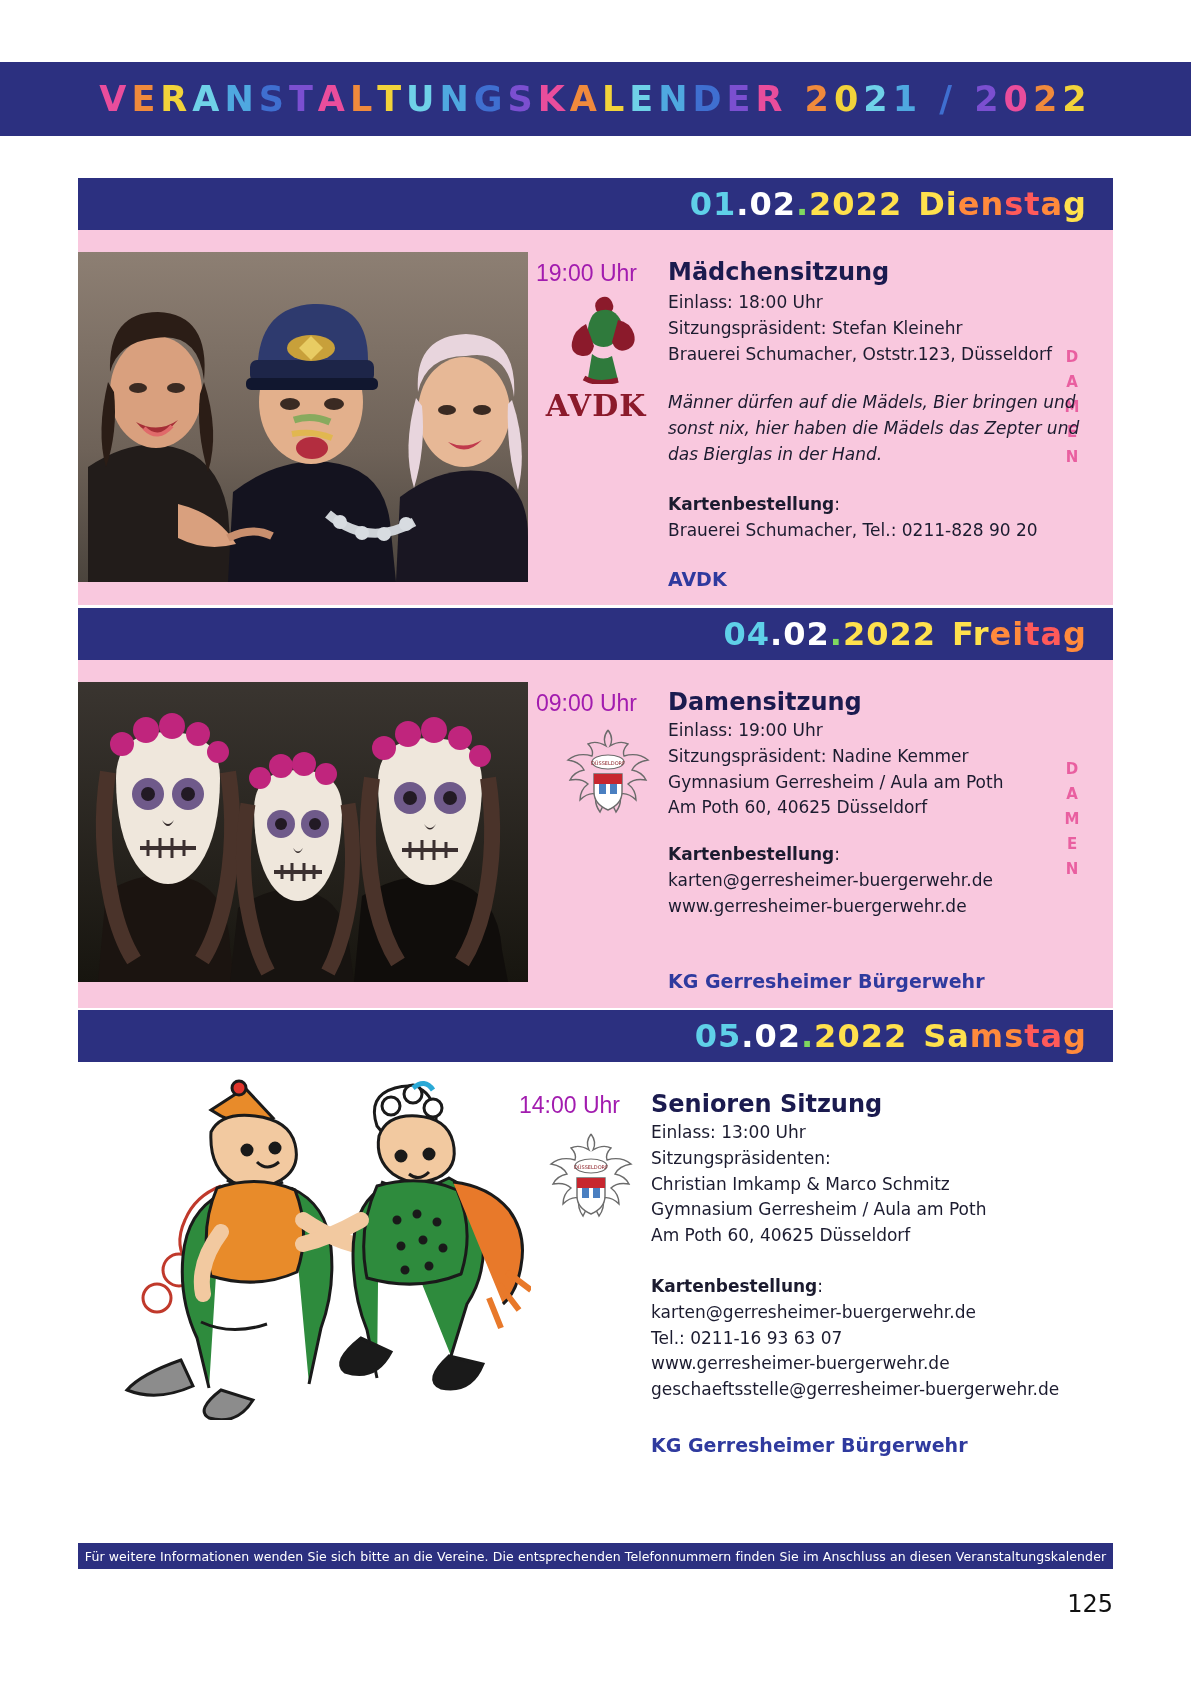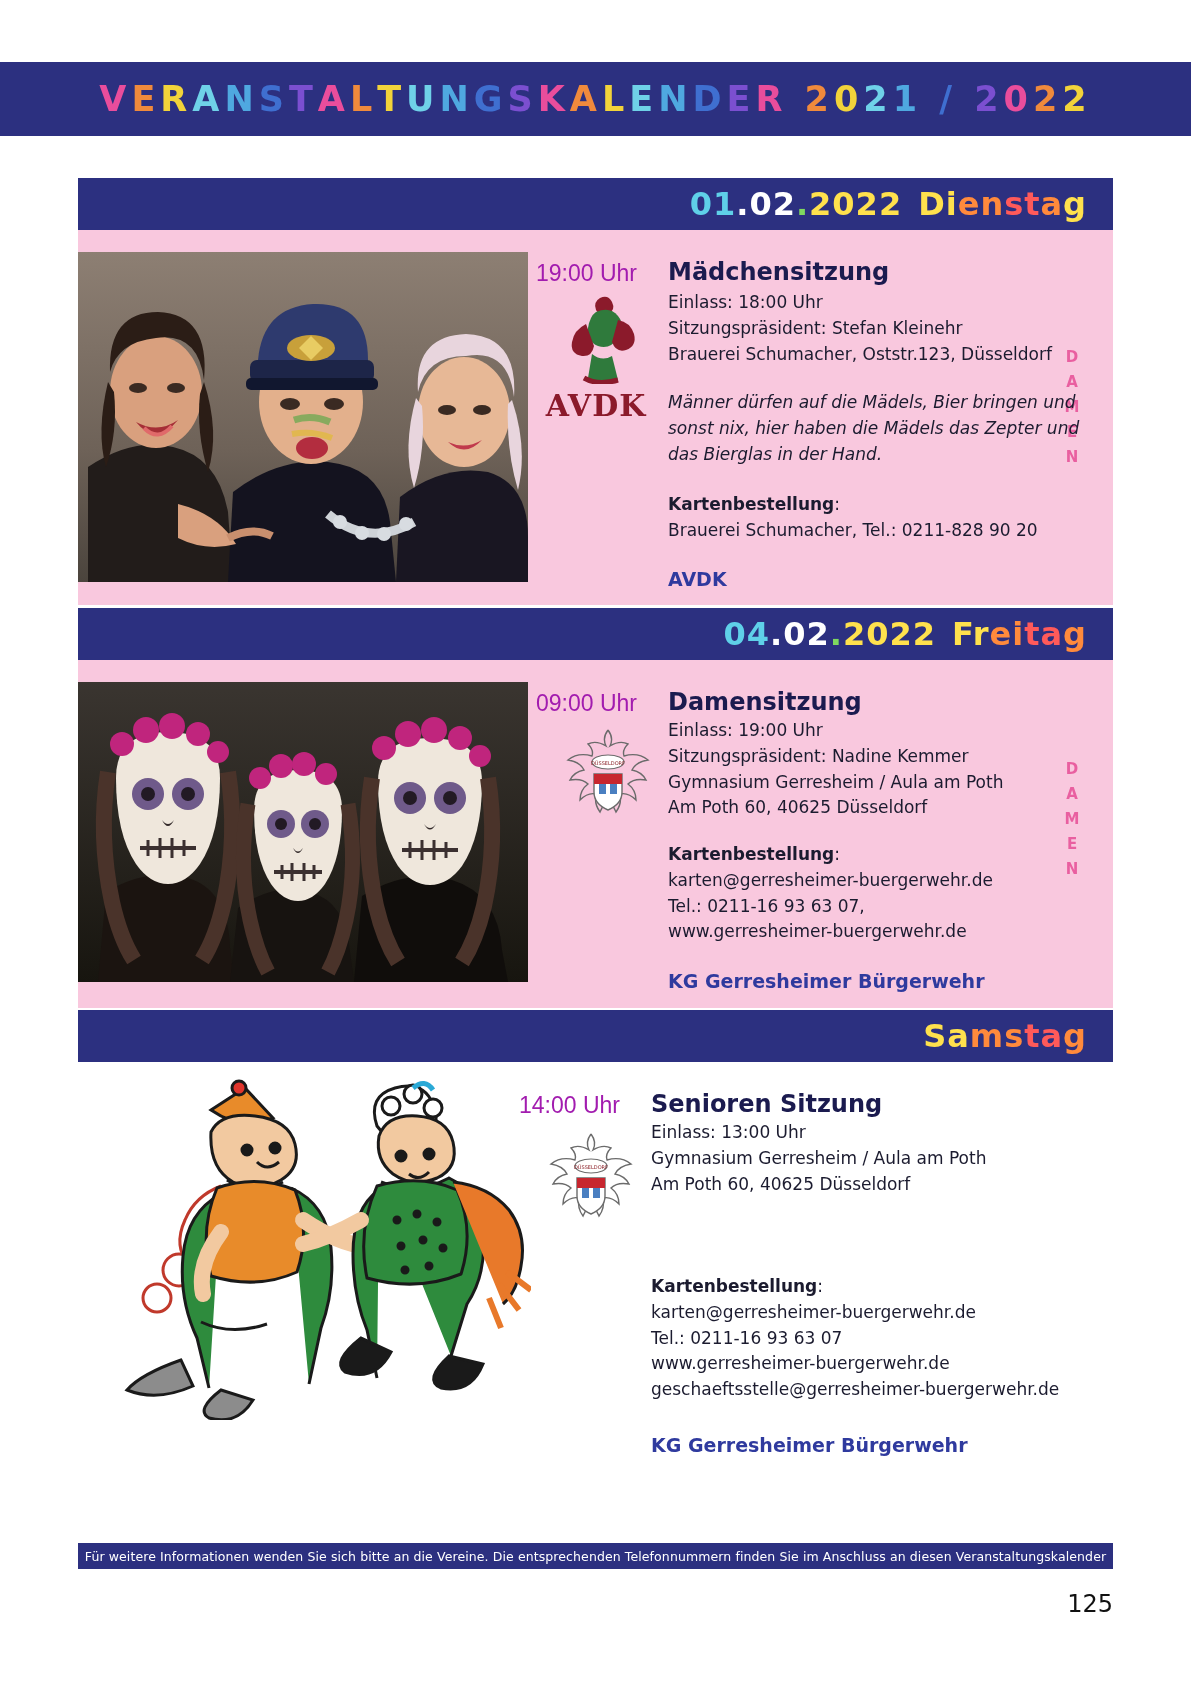--- a/index.html
+++ b/index.html
@@ -385,28 +385,28 @@
   <div class="ev-lines" style="left:590px; top:58px; width:400px;">
     <div>Einlass: 19:00 Uhr</div>
     <div>Sitzungspräsident: Nadine Kemmer</div>
     <div>Gymnasium Gerresheim / Aula am Poth</div>
     <div>Am Poth 60, 40625 Düsseldorf</div>
   </div>
 
   <div class="ev-lines" style="left:590px; top:182px; width:430px;">
     <div><span class="b">Kartenbestellung</span><span>:</span></div>
     <div>karten@gerresheimer-buergerwehr.de</div>
-    <div>Tel.: 0211-16 93 63 07,</div>
     <div>www.gerresheimer-buergerwehr.de</div>
   </div>
 
   <div class="org" style="left:590px; top:310px;">KG Gerresheimer Bürgerwehr</div>
 </div>
 
 <div class="day-band" style="left:78px; top:1010px; width:1035px;">
+  <span class="date" id="date-2"><span style="color:#5fd0e8">0</span><span style="color:#5fd0e8">5</span><span style="color:#ffffff">.</span><span style="color:#ffffff">0</span><span style="color:#ffffff">2</span><span style="color:#7fd85f">.</span><span style="color:#ffe14d">2</span><span style="color:#ffe14d">0</span><span style="color:#ffe14d">2</span><span style="color:#ffe14d">2</span></span>
   <span class="weekday" id="weekday-2"><span style="color:#ffe14d">S</span><span style="color:#ffe14d">a</span><span style="color:#ff8a3c">m</span><span style="color:#ff8a3c">s</span><span style="color:#ff5a5a">t</span><span style="color:#ff5a5a">a</span><span style="color:#ff8a3c">g</span></span>
 </div>
 
 <div class="event-body white" style="left:61px; top:1062px; width:1035px; height:480px;">
   <div class="photo" style="left:0px; top:8px; width:470px; height:350px; background:#ffffff;">
     <svg width="470" height="350" viewBox="0 0 470 350" xmlns="http://www.w3.org/2000/svg">
       <rect width="470" height="350" fill="#ffffff"></rect>
 
       <g stroke="#1a1a1a" stroke-width="3" fill="none">
         <path d="M150 40 l34 -22 l28 30 q-30 14 -62 -8 z" fill="#e88b2a"></path>
@@ -474,20 +474,22 @@
       <path d="M36 52 h28 v10 h-28 z" fill="#c7262f"></path>
       <rect x="41" y="62" width="7" height="10" fill="#4a7fc1"></rect>
       <rect x="52" y="62" width="7" height="10" fill="#4a7fc1"></rect>
       <ellipse cx="50" cy="40" rx="16" ry="7" fill="#ffffff" stroke="#6b6b6b" stroke-width="1.2"></ellipse>
       <text x="50" y="43" font-size="5" text-anchor="middle" fill="#8a1f26" font-family="DejaVu Sans, sans-serif" id="wappen-text-2">DÜSSELDORF</text>
     </svg>
   </div>
 
   <div class="ev-lines" style="left:590px; top:58px; width:420px;">
     <div>Einlass: 13:00 Uhr</div>
+    <div>Sitzungspräsidenten:</div>
+    <div>Christian Imkamp &amp; Marco Schmitz</div>
     <div>Gymnasium Gerresheim / Aula am Poth</div>
     <div>Am Poth 60, 40625 Düsseldorf</div>
   </div>
 
   <div class="ev-lines" style="left:590px; top:212px; width:470px;">
     <div><span class="b">Kartenbestellung</span><span>:</span></div>
     <div>karten@gerresheimer-buergerwehr.de</div>
     <div>Tel.: 0211-16 93 63 07</div>
     <div>www.gerresheimer-buergerwehr.de</div>
     <div>geschaeftsstelle@gerresheimer-buergerwehr.de</div>

